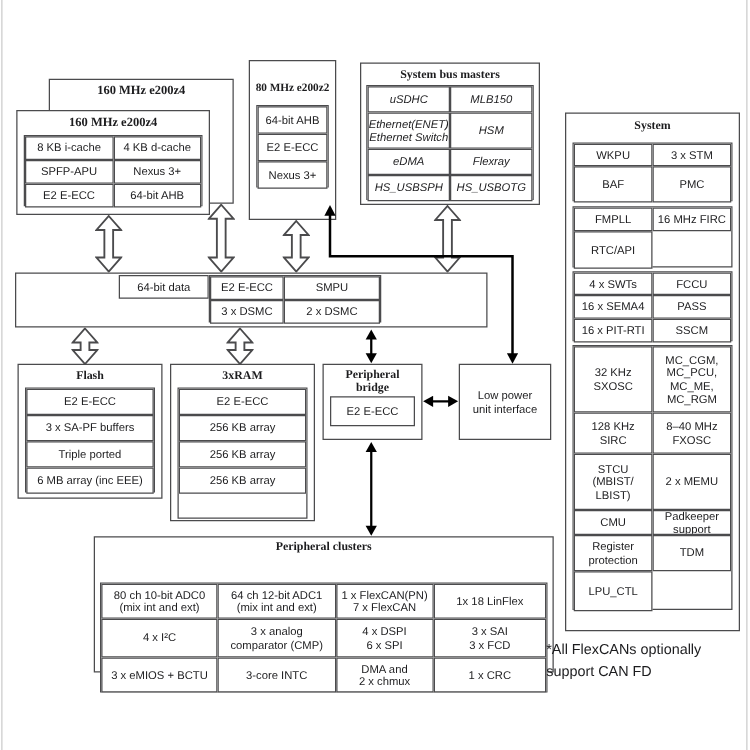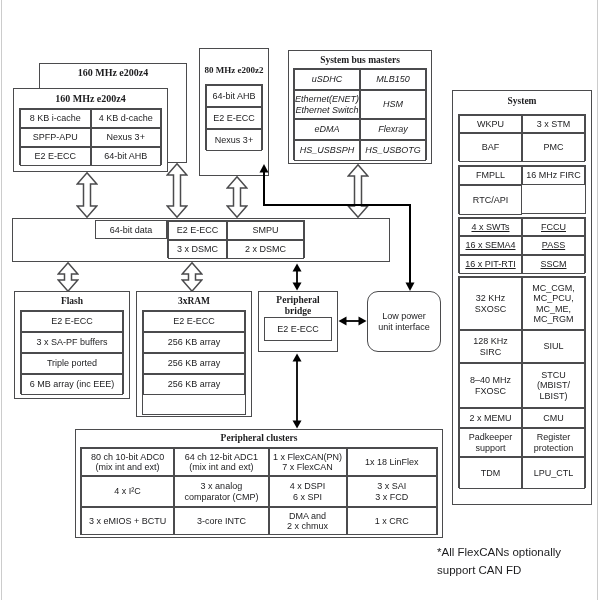--- a/index.html
+++ b/index.html
@@ -21,25 +21,25 @@
     display:flex; align-items:center; justify-content:center;
     text-align:center; font-size:9px; line-height:10.5px;
     white-space:pre-line; overflow:hidden; padding:0 1px;
   }
   .mini-cell {
     position:absolute; background:#fff; border:1.5px solid #4b4b4d;
     display:flex; align-items:center; justify-content:center;
     font-size:9px; text-align:center;
   }
   .flex-center { display:flex; align-items:center; justify-content:center;
-    font-size:9px; line-height:11px; text-align:center; white-space:pre-line;border-radius:11px; }
+    font-size:9px; line-height:11px; text-align:center; white-space:pre-line; }
   .hollow-v, .black-v, .black-h { position:absolute; z-index:4; line-height:0; }
   .connector { position:absolute; z-index:6; pointer-events:none; }
   .footnote {
-    position:absolute; font-size:11.5px; line-height:18px; white-space:pre-line;margin-top:32px;
+    position:absolute; font-size:11.5px; line-height:18px; white-space:pre-line;
   }
   .pt3{padding-top:3px}.pt4{padding-top:4px}.pt5{padding-top:5px}.pt16{padding-top:16px}
 </style>
 </head>
 <body>
 
 <div>
 
   <div class="page-edge" style="left:1px"></div>
   <div class="page-edge" style="left:597px"></div>
@@ -90,38 +90,37 @@
       <div class="cell">WKPU</div>
       <div class="cell">3 x STM</div>
       <div class="cell">BAF</div>
       <div class="cell">PMC</div>
     </div>
   <div class="grid" style="left: 458px; top: 165px; width: 128px; height: 49px; grid-template-columns: repeat(2, 1fr); grid-template-rows: 19px 30px;">
       <div class="cell">FMPLL</div>
       <div class="cell">16 MHz FIRC</div>
       <div class="cell">RTC/API</div>
     </div>
-  <div class="grid" style="left: 458px; top: 217px; width: 128px; height: 56px; grid-template-columns: repeat(2, 1fr); grid-template-rows: 18px 19px 19px; text-decoration: underline;">
+  <div class="grid" style="left: 458px; top: 217px; width: 128px; height: 56px; grid-template-columns: repeat(2, 1fr); grid-template-rows: 18px 19px 19px;">
       <div class="cell">4 x SWTs</div>
       <div class="cell">FCCU</div>
       <div class="cell">16 x SEMA4</div>
       <div class="cell">PASS</div>
       <div class="cell">16 x PIT-RTI</div>
       <div class="cell">SSCM</div>
     </div>
   <div class="grid" style="left: 458px; top: 276px; width: 128px; height: 212px; grid-template-columns: repeat(2, 1fr); grid-template-rows: 53px 33px 45px 20px 29px 32px;">
       <div class="cell">32 KHz
 SXOSC</div>
       <div class="cell">MC_CGM,
 MC_PCU,
 MC_ME,
 MC_RGM</div>
       <div class="cell">128 KHz
 SIRC</div>
-      <div class="cell">SIUL</div>
       <div class="cell">8–40 MHz
 FXOSC</div>
       <div class="cell">STCU
 (MBIST/
 LBIST)</div>
       <div class="cell">2 x MEMU</div>
       <div class="cell">CMU</div>
       <div class="cell">Padkeeper
 support</div>
       <div class="cell">Register
@@ -166,21 +165,21 @@
   <div class="mini-cell" style="left:264px;top:317px;width:68px;height:24px">E2 E-ECC</div>
 
   <div class="box flex-center" style="left:367px;top:291px;width:74px;height:61px">
     <span>Low power
 unit interface</span>
   </div>
 
   <div class="box" style="left:75px;top:429px;width:368px;height:109px">
     <div class="box-title pt3">Peripheral clusters</div>
   </div>
-  <div class="grid" style="left: 80px; top: 447px; width: 358px; height: 88px; grid-template-columns: 93fr 94fr 78fr 90fr; grid-template-rows: 28px 31px 28px;">
+  <div class="grid" style="left: 80px; top: 466px; width: 358px; height: 88px; grid-template-columns: 93fr 94fr 78fr 90fr; grid-template-rows: 28px 31px 28px;">
       <div class="cell">80 ch 10-bit ADC0
 (mix int and ext)</div>
       <div class="cell">64 ch 12-bit ADC1
 (mix int and ext)</div>
       <div class="cell">1 x FlexCAN(PN)
 7 x FlexCAN</div>
       <div class="cell">1x 18 LinFlex</div>
       <div class="cell">4 x I²C</div>
       <div class="cell">3 x analog
 comparator (CMP)</div>

